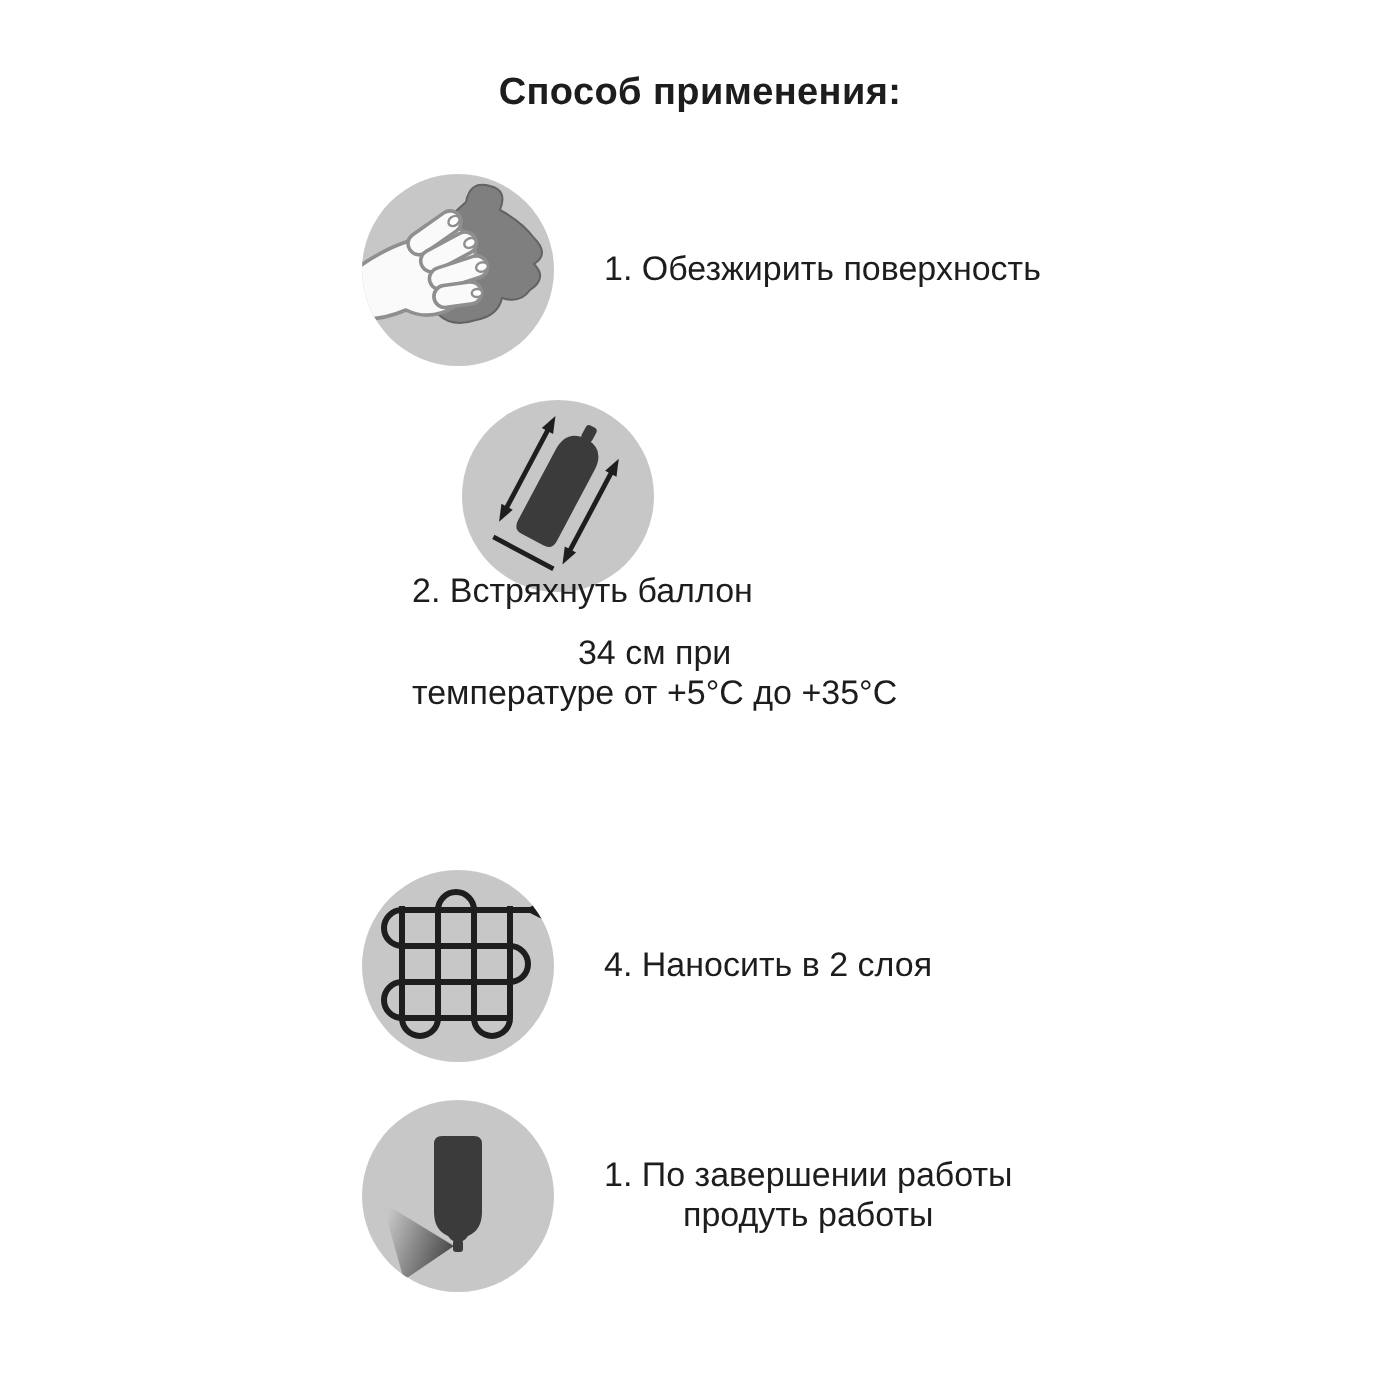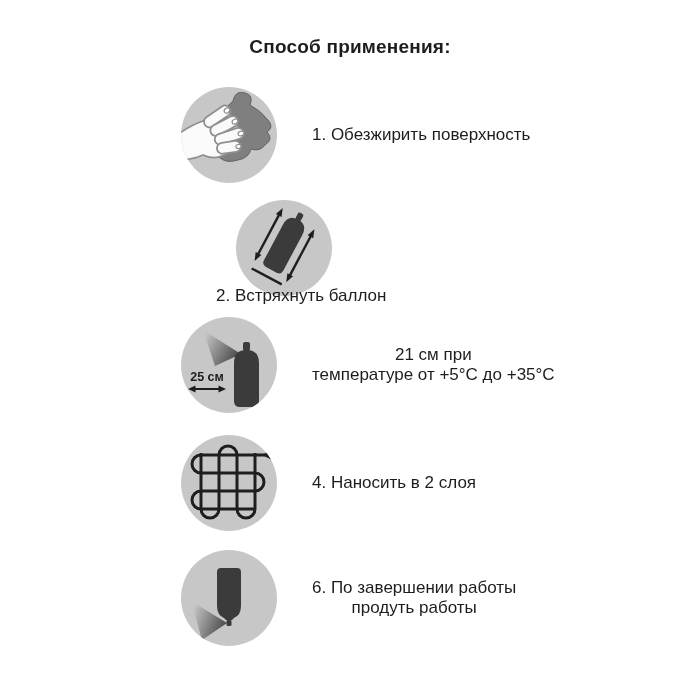--- a/index.html
+++ b/index.html
@@ -39,21 +39,21 @@
   .icon-circle{
     width:96px;height:96px;
     border-radius:50%;
     background:var(--circle-bg);
     overflow:hidden;
     flex:0 0 auto;
     position:relative;
   }
   .icon-circle svg{display:block;width:96px;height:96px;}
   .step-text{
-    margin-left:35px;
+    margin-left:25px;
     text-align:center;
     font-size:17px;
     line-height:20px;
     white-space:nowrap;
   }
   .r2 .step-text{transform:translateY(-10px);}
   .step-text span{display:block;}
   
   .can-fill{fill:var(--can);}
   .ink-stroke{stroke:#1e1e1e;fill:none;}
@@ -103,39 +103,22 @@
         <line class="ink-stroke" x1="30" y1="81" x2="64" y2="81" stroke-width="2.4"></line>
       </g>
     </svg>
   </div>
   <div class="step-text">
     <span>2. Встряхнуть баллон</span>
   </div>
 </div>
 
 <div class="row r3">
-  <div class="icon-circle">
-    <svg viewBox="0 0 96 96" aria-hidden="true">
-      <defs>
-        <linearGradient id="cone3" gradientUnits="userSpaceOnUse" x1="24" y1="18" x2="58" y2="38">
-          <stop offset="0" stop-color="#c6c6c6"></stop>
-          <stop offset="1" stop-color="#4a4a4a"></stop>
-        </linearGradient>
-      </defs>
-      <polygon fill="url(#cone3)" points="60,37 22,13 34,49"></polygon>
-      <path class="can-fill" d="M53 46 Q53 33 65.5 33 Q78 33 78 46 L78 84 Q78 90 72 90 H59 Q53 90 53 84 Z"></path>
-      <rect class="can-fill" x="62" y="25" width="7" height="9" rx="2"></rect>
-      <text class="svg-label" x="26" y="64" text-anchor="middle">25 см</text>
-      <line class="ink-stroke" x1="10" y1="72" x2="42" y2="72" stroke-width="2"></line>
-      <polygon class="ink-fill" points="7,72 14.5,68.6 14.5,75.4"></polygon>
-      <polygon class="ink-fill" points="45,72 37.5,68.6 37.5,75.4"></polygon>
-    </svg>
-  </div>
   <div class="step-text">
-    <span>21 см при</span>
+    <span>34 см при</span>
     <span>температуре от +5°С до +35°С</span>
   </div>
 </div>
 
 <div class="row r4">
   <div class="icon-circle">
     <svg viewBox="0 0 96 96" aria-hidden="true">
       <path class="ink-stroke" stroke-width="3" d="M84 20 H20 A9 9 0 0 0 20 38 H74 A9 9 0 0 1 74 56 H20 A9 9 0 0 0 20 74 H74"></path>
       <path class="ink-stroke" stroke-width="3" d="M20 18 V74 A9 9 0 0 0 38 74 V20 A9 9 0 0 1 56 20 V74 A9 9 0 0 0 74 74 V18"></path>
       <polygon class="ink-fill" points="81,20 92,14.5 92,25.5"></polygon>
@@ -154,16 +137,16 @@
           <stop offset="0" stop-color="#c6c6c6"></stop>
           <stop offset="1" stop-color="#4a4a4a"></stop>
         </linearGradient>
       </defs>
       <polygon fill="url(#cone5)" points="46,73 10,51 21,90"></polygon>
       <path class="can-fill" d="M36 22 Q36 18 40 18 H56 Q60 18 60 22 V56 Q60 65 53 68 Q51 71 48 71 Q45 71 43 68 Q36 65 36 56 Z"></path>
       <rect class="can-fill" x="45.5" y="70" width="5" height="6" rx="1.5"></rect>
     </svg>
   </div>
   <div class="step-text">
-    <span>6. По завершении работы</span>
+    <span>1. По завершении работы</span>
     <span>продуть работы</span>
   </div>
 </div>
 
 </body></html>

